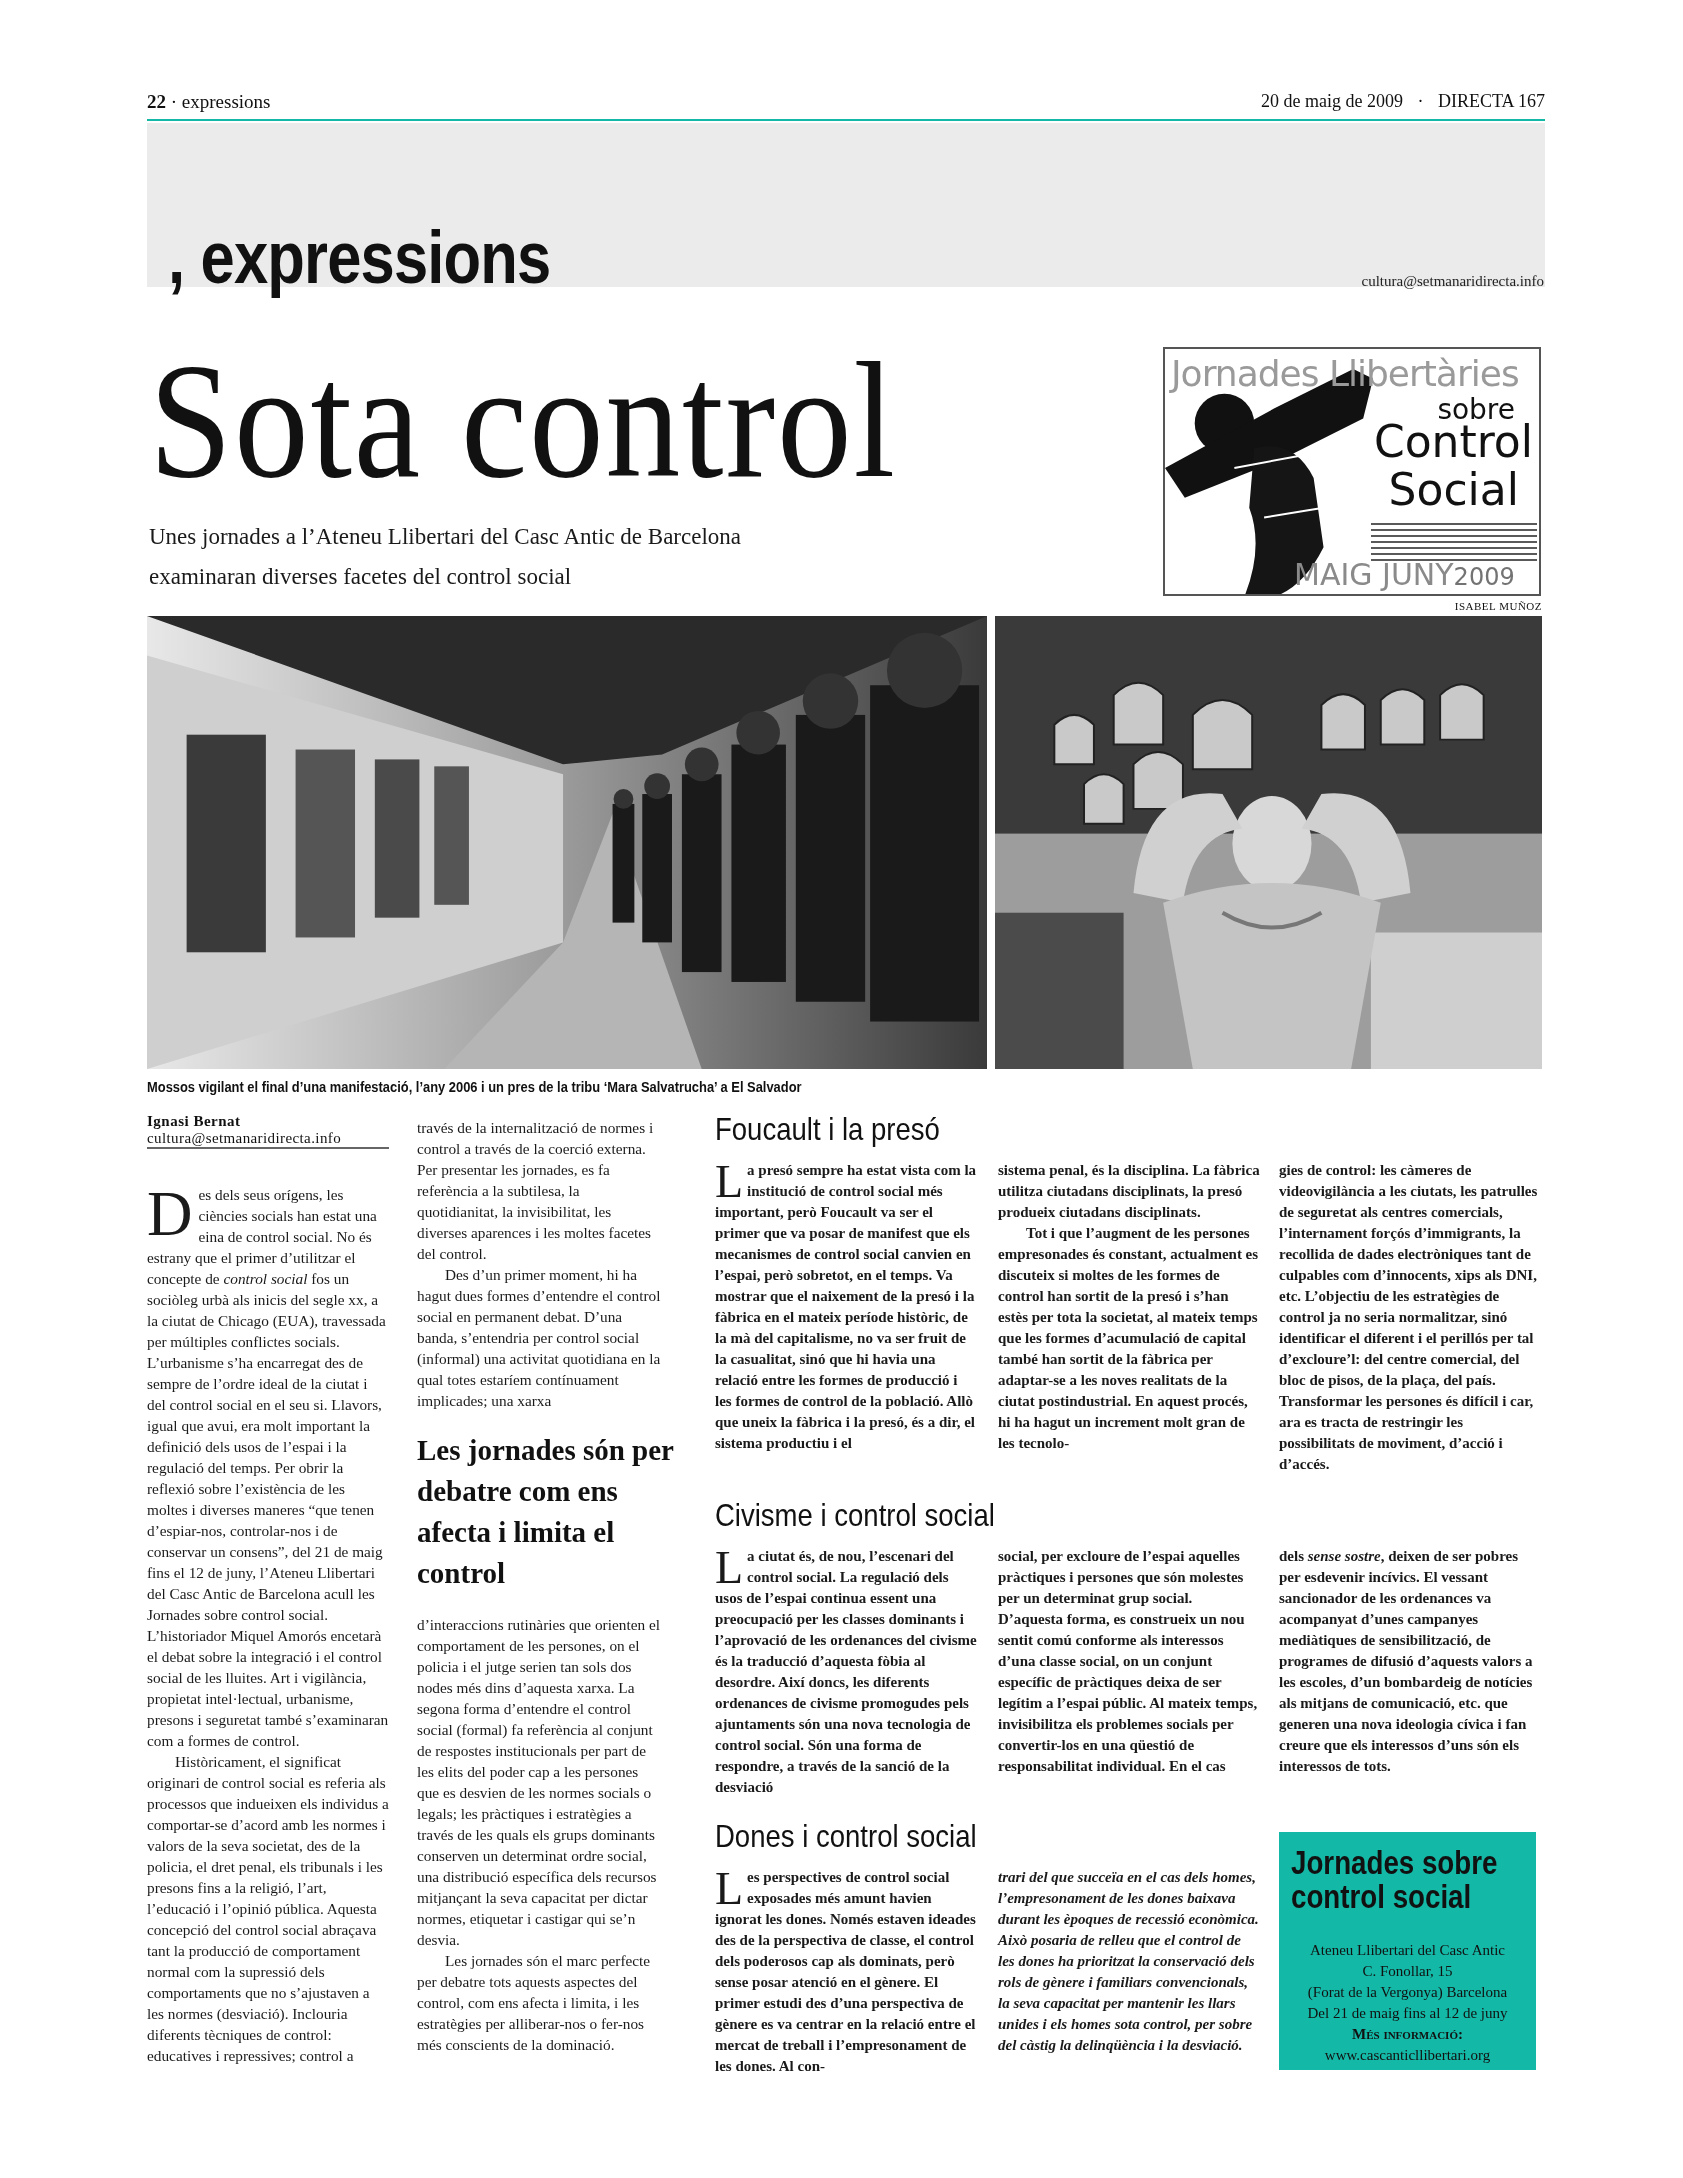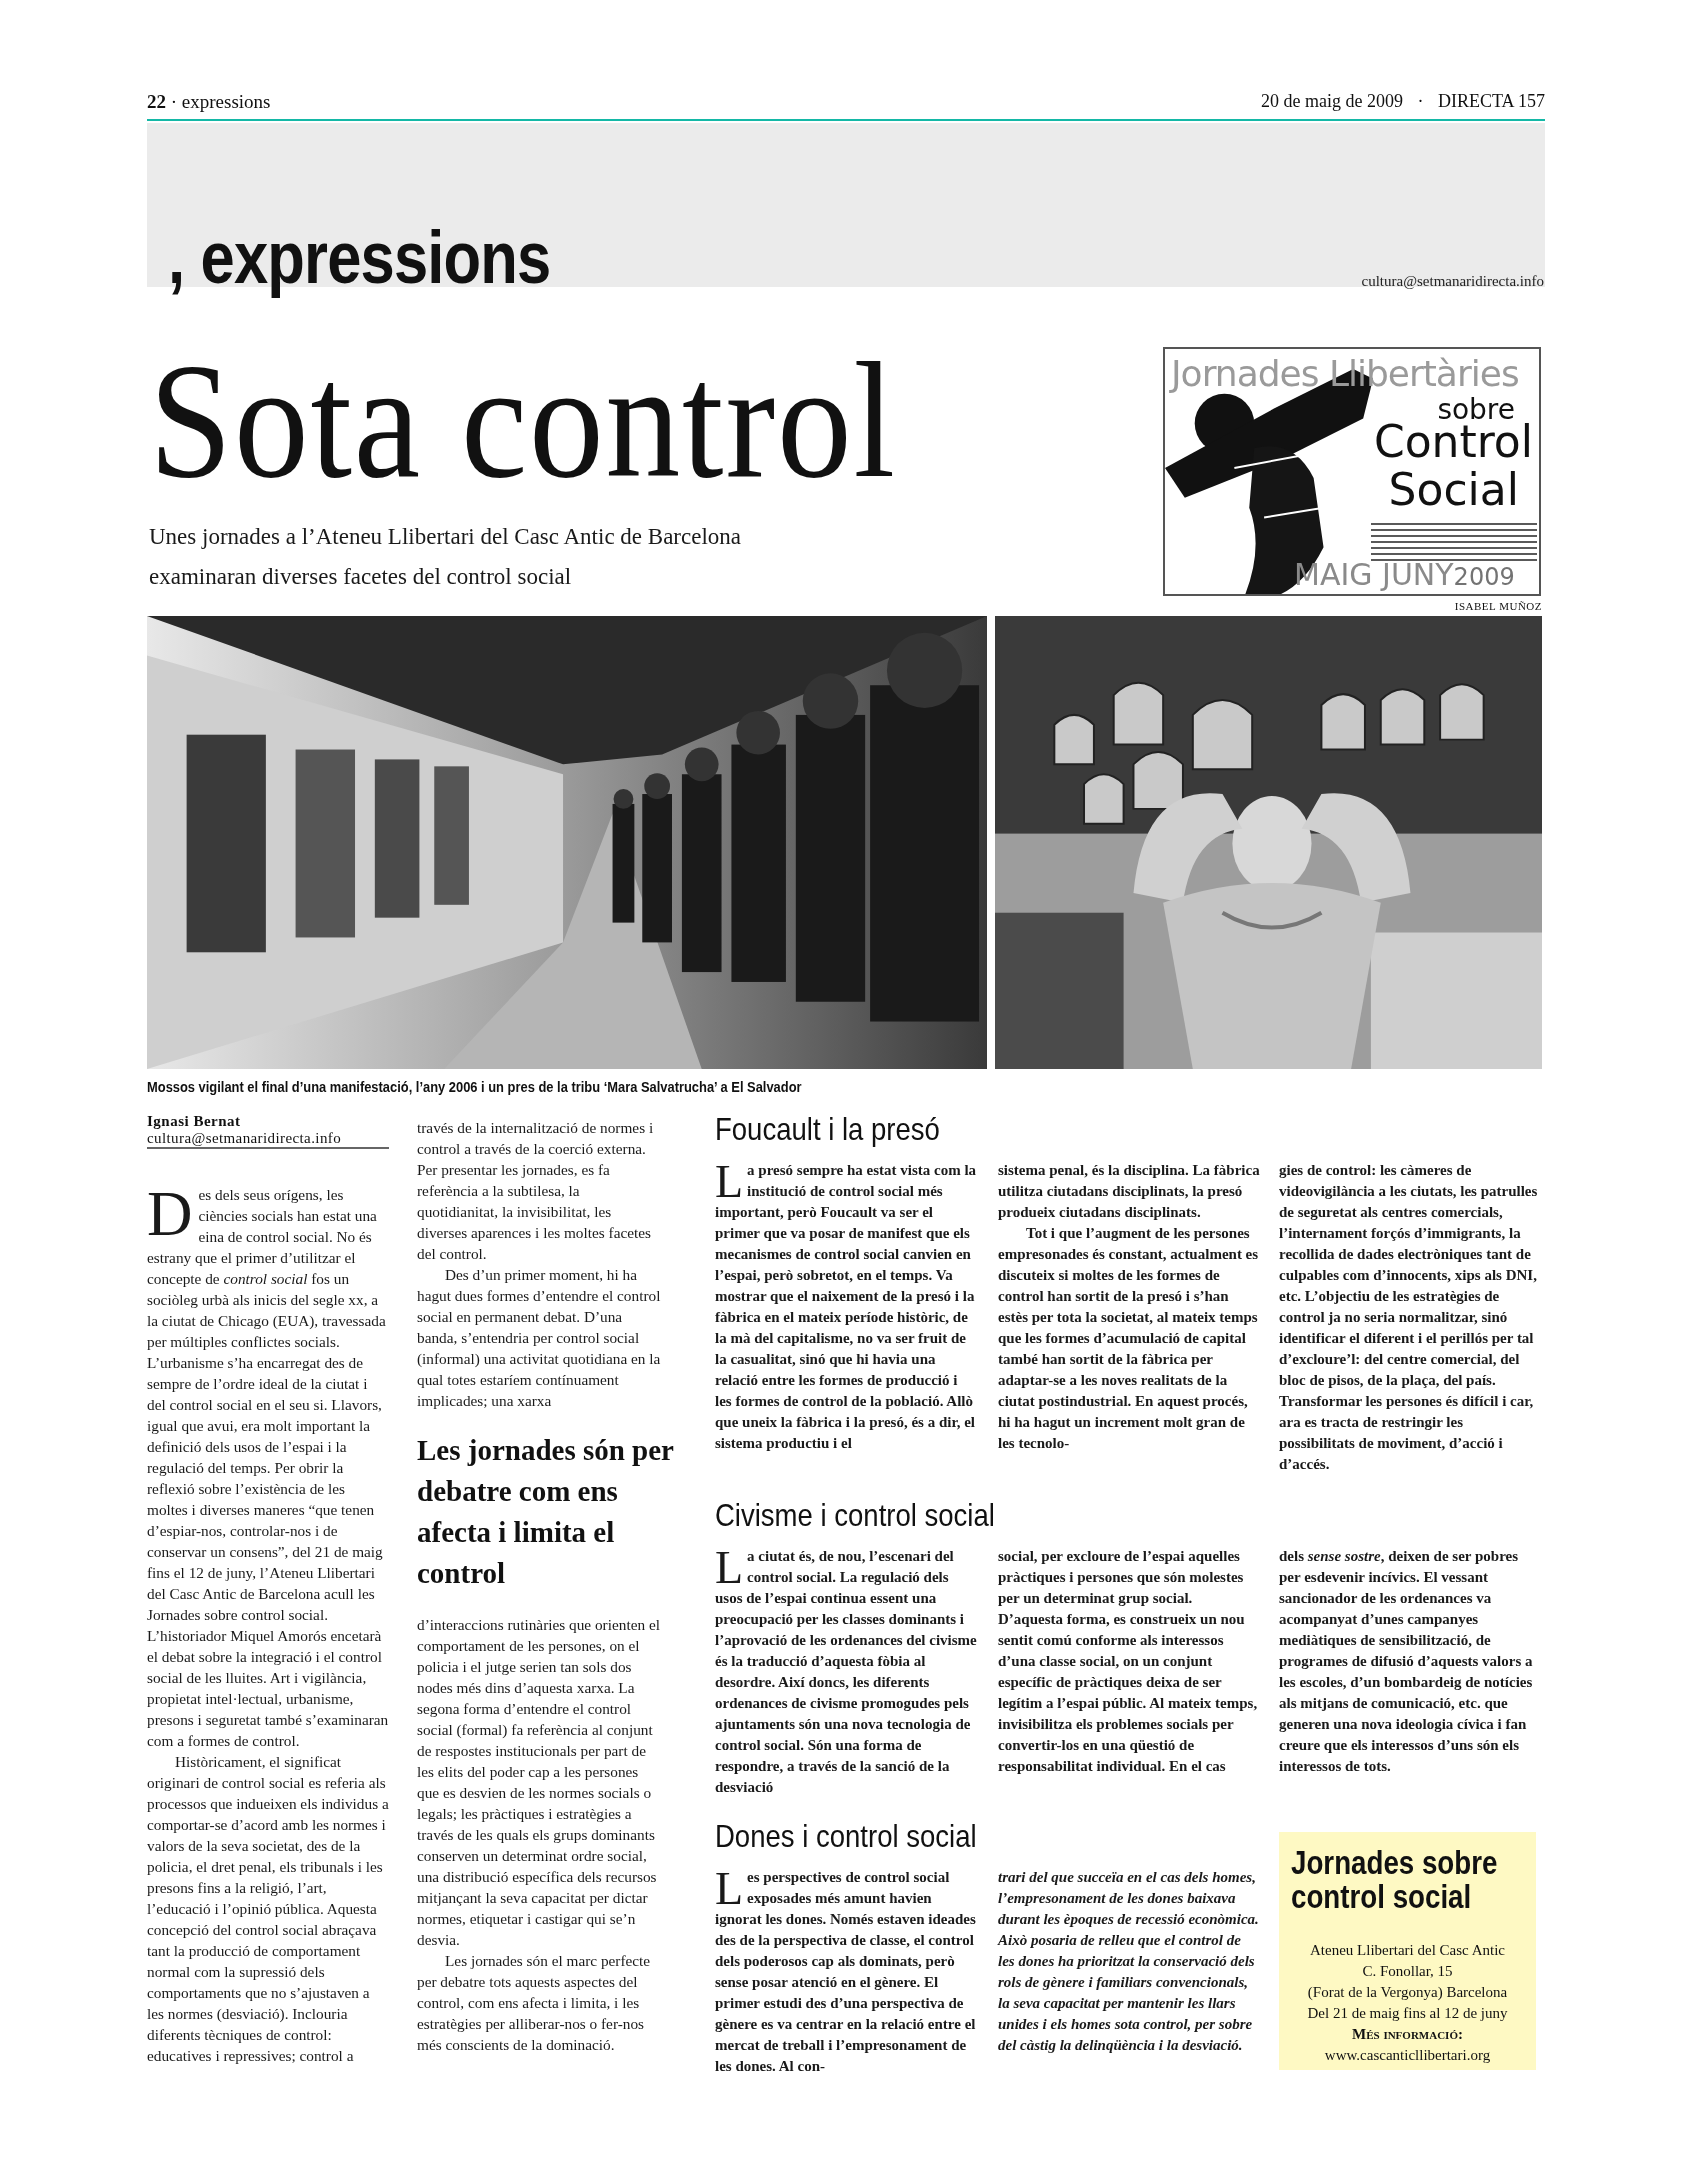--- a/index.html
+++ b/index.html
@@ -70,38 +70,38 @@
     #h-civisme { left: 715px; top: 1499px; }
     #civ-c1 { left: 715px; top: 1546px; width: 262px; }
     #civ-c2 { left: 998px; top: 1546px; width: 262px; }
     #civ-c3 { left: 1279px; top: 1546px; width: 262px; }
 
     #h-dones { left: 715px; top: 1820px; }
     #don-c1 { left: 715px; top: 1867px; width: 262px; }
     #don-c2 { left: 998px; top: 1867px; width: 262px; font-style: italic; }
 
     
-    #info-box { left: 1279px; top: 1832px; width: 257px; height: 238px; background: #fef9c3; padding: 14px 12px; }
+    #info-box { left: 1279px; top: 1832px; width: 257px; height: 238px; background: #14b8a6; padding: 14px 12px; }
     #info-box .ib-title { font-family: "Liberation Sans", sans-serif; font-weight: bold; font-size: 33px; line-height: 34px; transform: scaleX(0.84); transform-origin: left top; width: 297px; }
     #info-box .ib-lines { margin-top: 26px; font-family: "Liberation Serif", serif; font-size: 15px; line-height: 21px; text-align: center; }
     #info-box .ib-more { font-variant: small-caps; font-weight: bold; }
   </style>
 </head>
 <body>
 
 <div id="running-header" class="abs">
   <div id="rh-left">
     <b>22</b>
     <span>·</span>
     <span>expressions</span>
   </div>
   <div id="rh-right">
     <span>20 de maig de 2009</span>
     <span class="sep">·</span>
-    <span>DIRECTA 157</span>
+    <span>DIRECTA 167</span>
   </div>
 </div>
 
 <div id="section-band" class="abs"></div>
 <div id="section-title" class="abs">, expressions</div>
 <div id="section-email" class="abs">cultura@setmanaridirecta.info</div>
 
 <h1 id="headline" class="abs" style="font-weight:normal;">Sota control</h1>
 <div id="subhead" class="abs">
   <div>Unes jornades a l’Ateneu Llibertari del Casc Antic de Barcelona</div>

